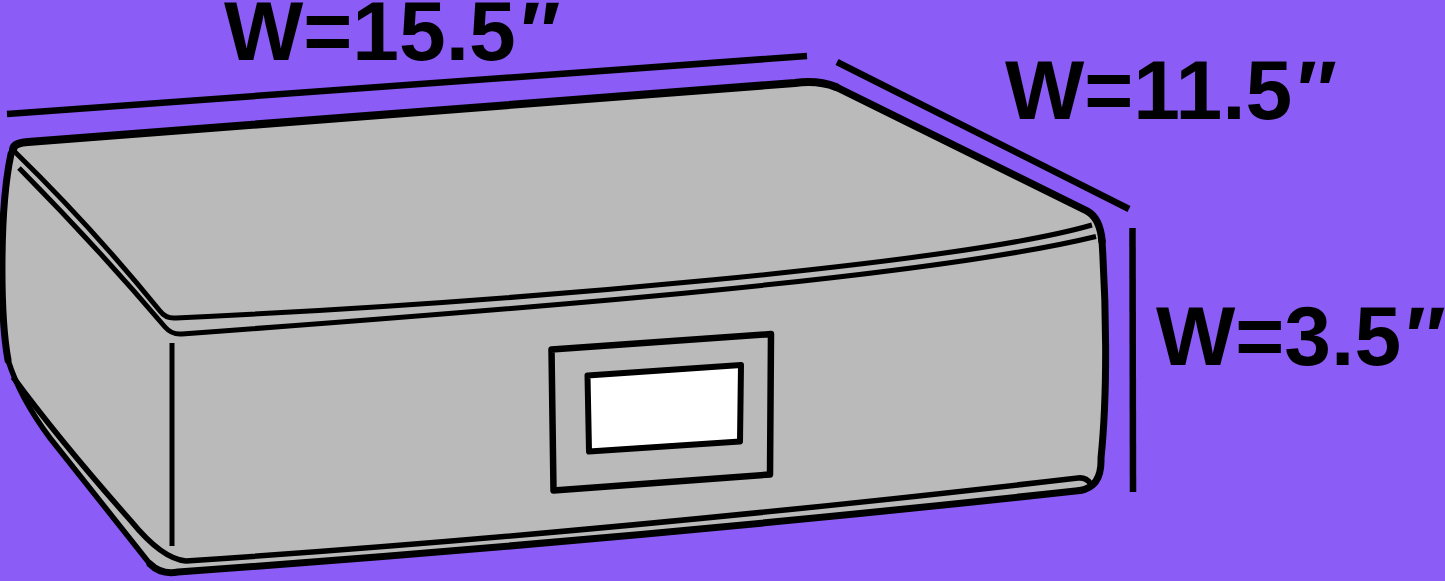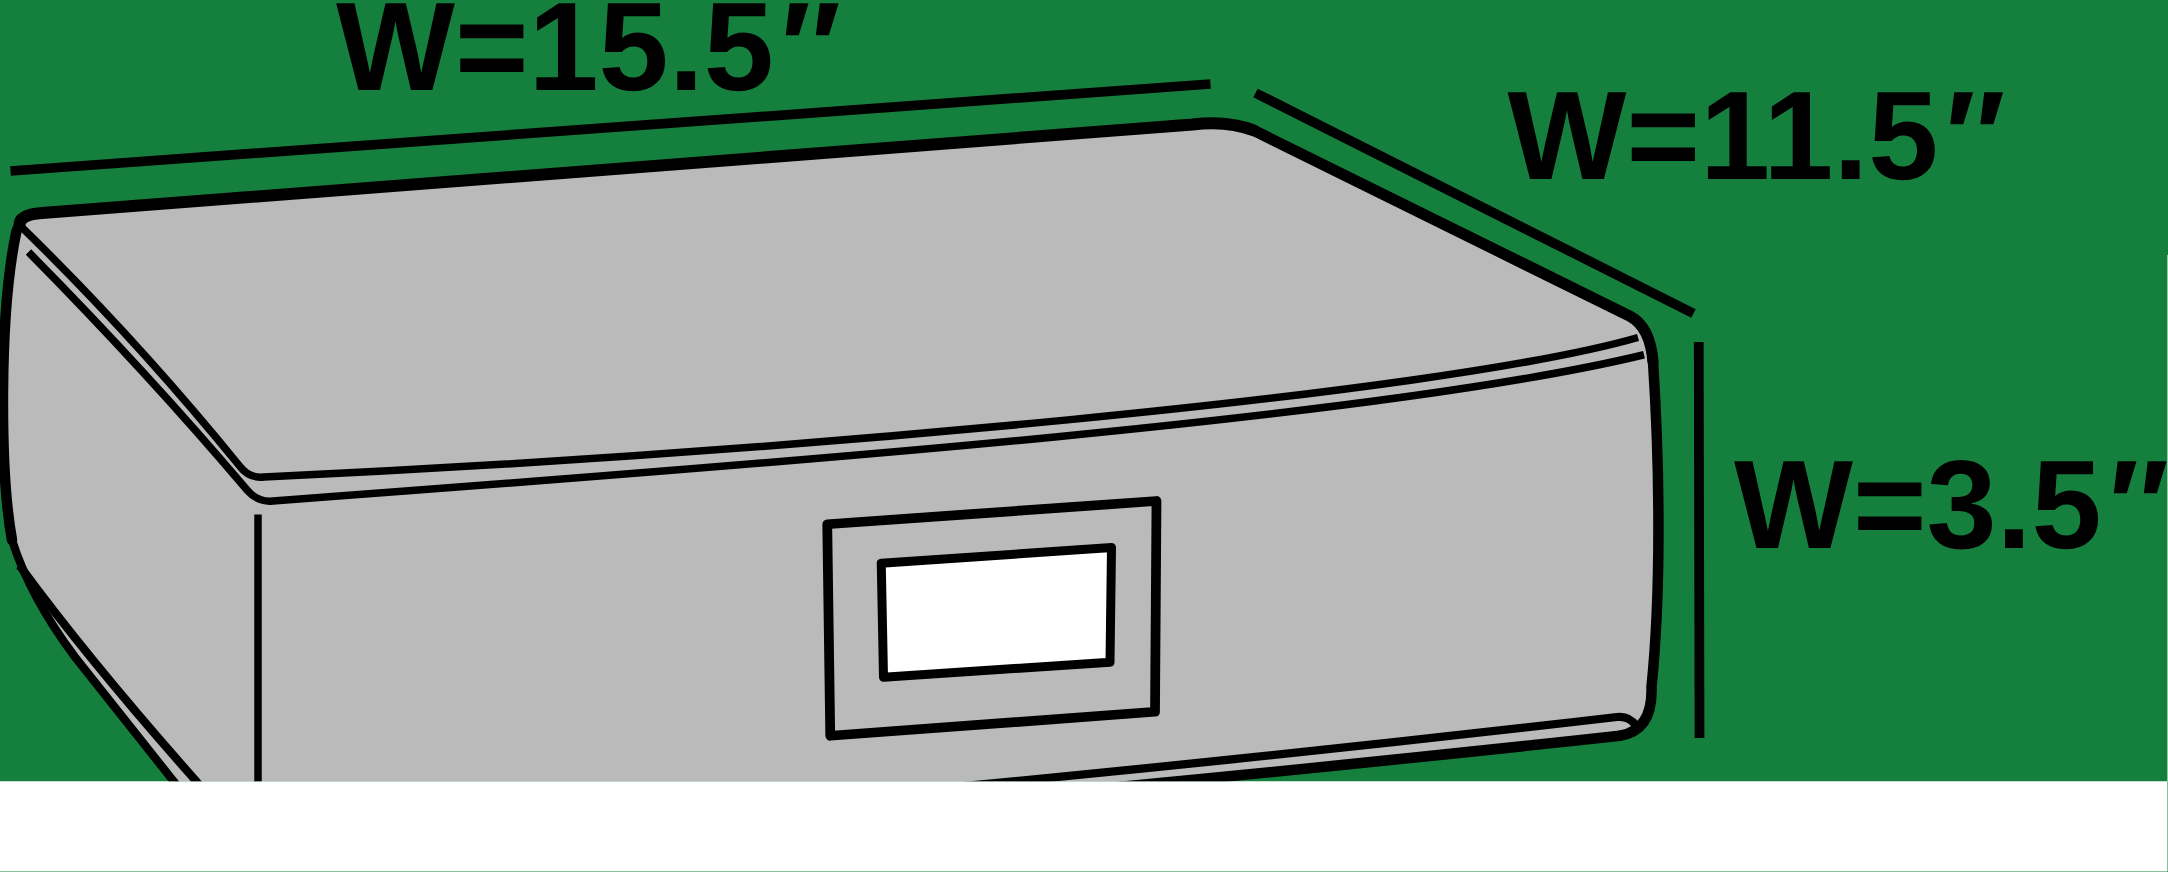--- a/index.html
+++ b/index.html
@@ -1,16 +1,16 @@
 <!DOCTYPE html>
 <html><head>
 <meta charset="utf-8">
 <style>
   html,body{margin:0;padding:0;background:#ffffff;}
-  .stage{position:relative;width:1445px;height:521px;background:#15803d;overflow:hidden;}
+  .stage{position:relative;width:1445px;height:581px;background:#8b5cf6;overflow:hidden;}
   svg{display:block;}
   text{font-family:"Liberation Sans", sans-serif;font-weight:bold;fill:#000000;}
 </style>
 </head>
 <body>
 
 <div class="stage">
 <svg width="1445" height="581" viewBox="0 0 1445 581">
 
   <path d="M 28 142

